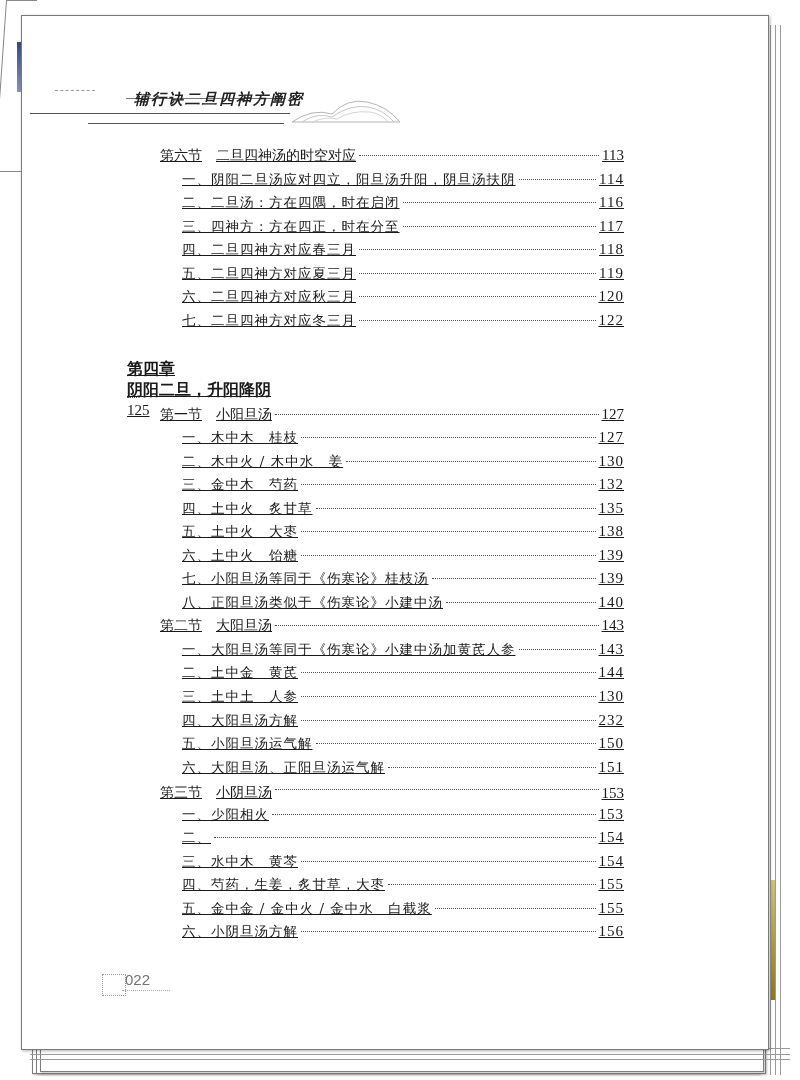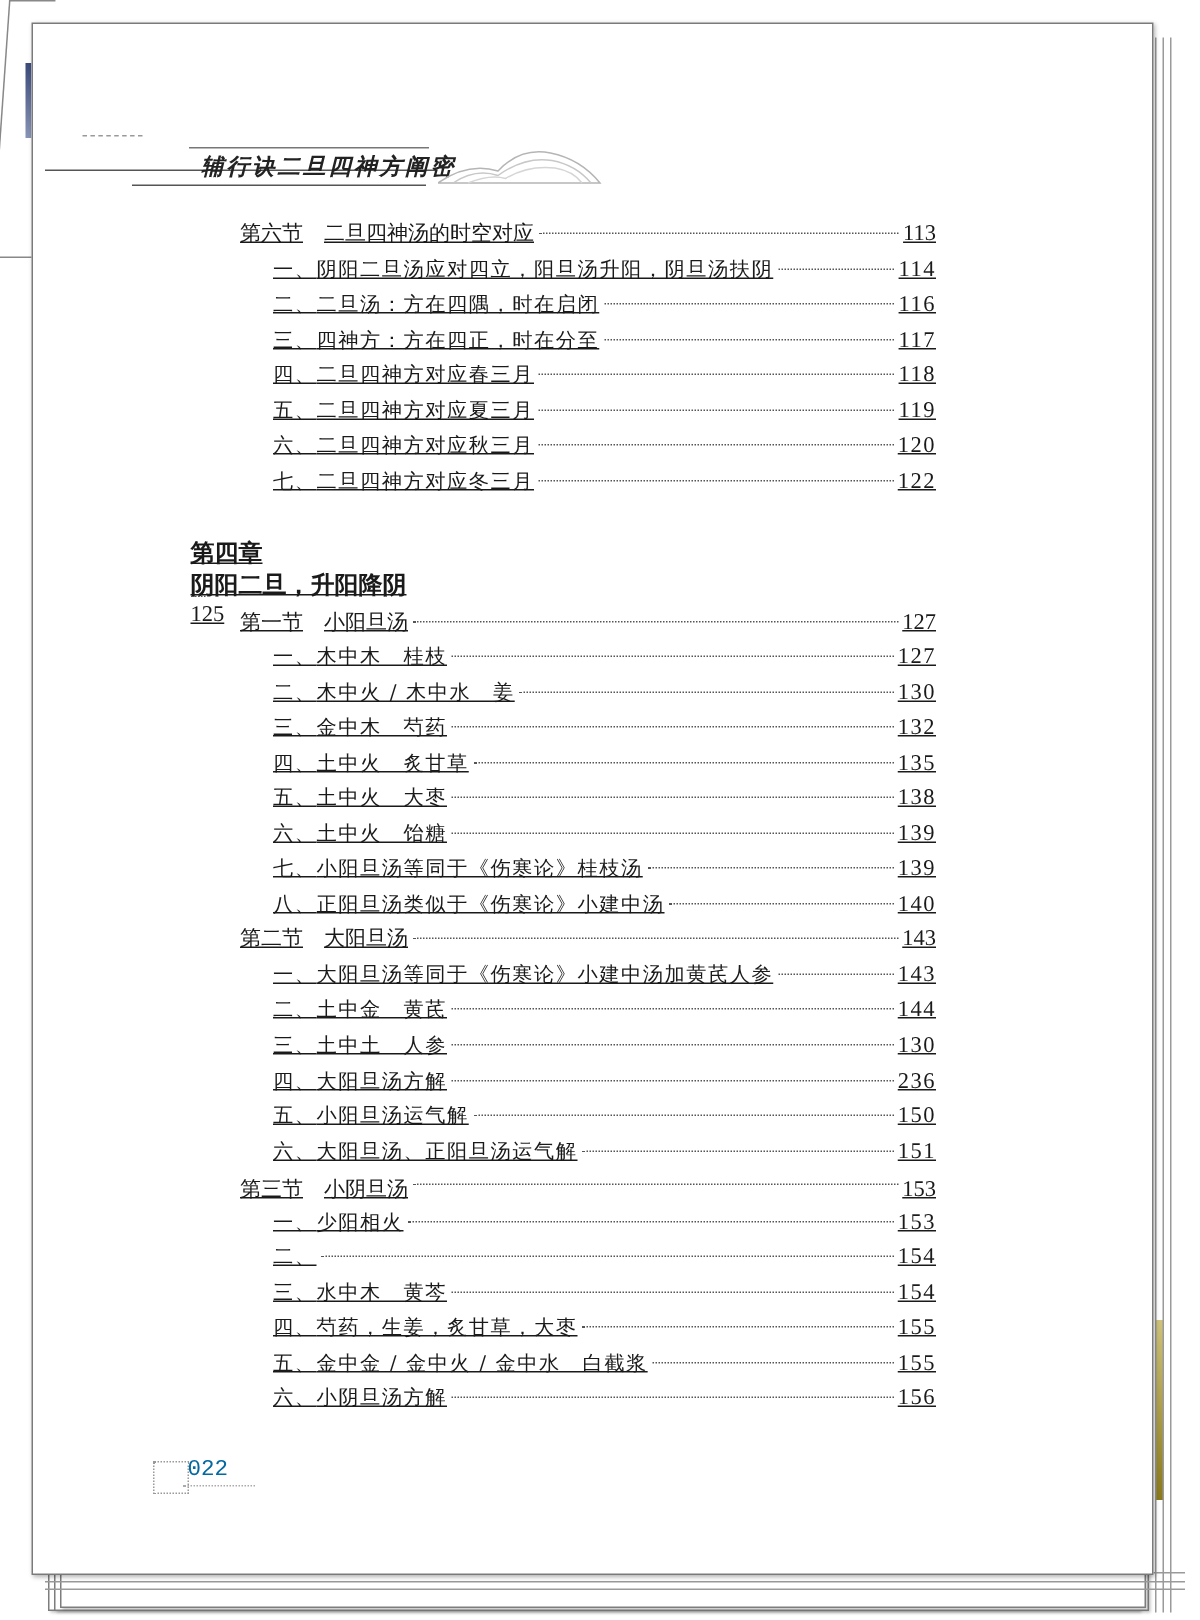--- a/index.html
+++ b/index.html
@@ -21,38 +21,38 @@
   .sheet-bottom-lines div { position:absolute; left:0; right:0; border-top:1px solid #9a9a9a; }
 
   .page { position:absolute; left:21px; top:15px; width:746px; height:1033px; background:#fff;
           border:1px solid #7a7a7a; box-shadow:1px 1px 3px rgba(0,0,0,0.3); }
 
   
   .hdr { position:absolute; left:8px; top:60px; width:400px; height:50px; }
   .hdr-line-long { position:absolute; left:0; top:37px; width:260px; border-top:1px solid #555; }
   .hdr-line-title { position:absolute; left:58px; top:47px; width:196px; border-top:1px solid #555; }
   .hdr-line-top { position:absolute; left:96px; top:22px; width:160px; border-top:1px solid #777; }
-  .hdr-title { position:absolute; left:104px; top:26px; font-size:15px; letter-spacing:2px; color:#222;
+  .hdr-title { position:absolute; left:104px; top:14px; font-size:15px; letter-spacing:2px; color:#222;
                font-family:"DejaVu Serif",serif; font-style:italic; font-weight:bold; }
   .hdr-cloud { position:absolute; left:25px; top:14px; width:40px; height:12px; border-top:1px dashed #999; }
   .hdr-mount { position:absolute; left:262px; top:18px; width:110px; height:30px; }
 
   
   .toc { position:absolute; left:0; top:0; width:100%; }
   .row { position:absolute; height:22px; display:flex; align-items:baseline; font-size:14px; white-space:nowrap;text-decoration:underline; }
   .row .lbl { flex:0 0 auto; }
   .row .gap { display:inline-block; width:14px; }
   .row .dots { flex:1 1 auto; border-bottom:1px dotted #555; margin:0 3px; transform:translateY(-4px); min-width:10px; }
   .row .pg { flex:0 0 auto; font-family:"Liberation Serif",serif; font-size:15px; }
   .sec { left:138px; right:144px; }
   .item { left:160px; right:144px; font-size:13.5px; letter-spacing:1px; }
   .chap { left:102px; right:144px; font-size:16px; font-weight:bold; font-family:"DejaVu Sans",sans-serif;flex-direction:column; }
   .chap .pg { font-weight:normal; font-family:"Liberation Serif",serif; }
 
-  .folio { position:absolute; left:103px; top:955px; font-family:Liberation Mono, monospace; font-size:15px; color:#0369a1; }
+  .folio { position:absolute; left:103px; top:955px; font-family:Liberation Sans, sans-serif; font-size:15px; color:#737373; }
   .folio-orn { position:absolute; left:80px; top:958px; width:22px; height:20px; border:1px dotted #999; }
   .folio-tail { position:absolute; left:100px; top:974px; width:48px; border-top:1px dotted #aaa; }
 </style>
 </head>
 <body>
 
 <div class="sheet sheet-back1"></div>
 <div class="sheet sheet-back2"></div>
 <div class="sheet sheet-back3"></div>
 <div class="sheet-tilt-left"></div>
@@ -218,21 +218,21 @@
       <div class="row item" style="top: 672px;">
         <span class="lbl">三、</span>
         <span class="lbl">土中土　人参</span>
         <span class="dots"></span>
         <span class="pg">130</span>
       </div>
       <div class="row item" style="top: 696px;">
         <span class="lbl">四、</span>
         <span class="lbl">大阳旦汤方解</span>
         <span class="dots"></span>
-        <span class="pg">236</span>
+        <span class="pg">232</span>
       </div>
       <div class="row item" style="top: 719px;">
         <span class="lbl">五、</span>
         <span class="lbl">小阳旦汤运气解</span>
         <span class="dots"></span>
         <span class="pg">150</span>
       </div>
       <div class="row item" style="top: 743px;">
         <span class="lbl">六、</span>
         <span class="lbl">大阳旦汤、正阳旦汤运气解</span>

